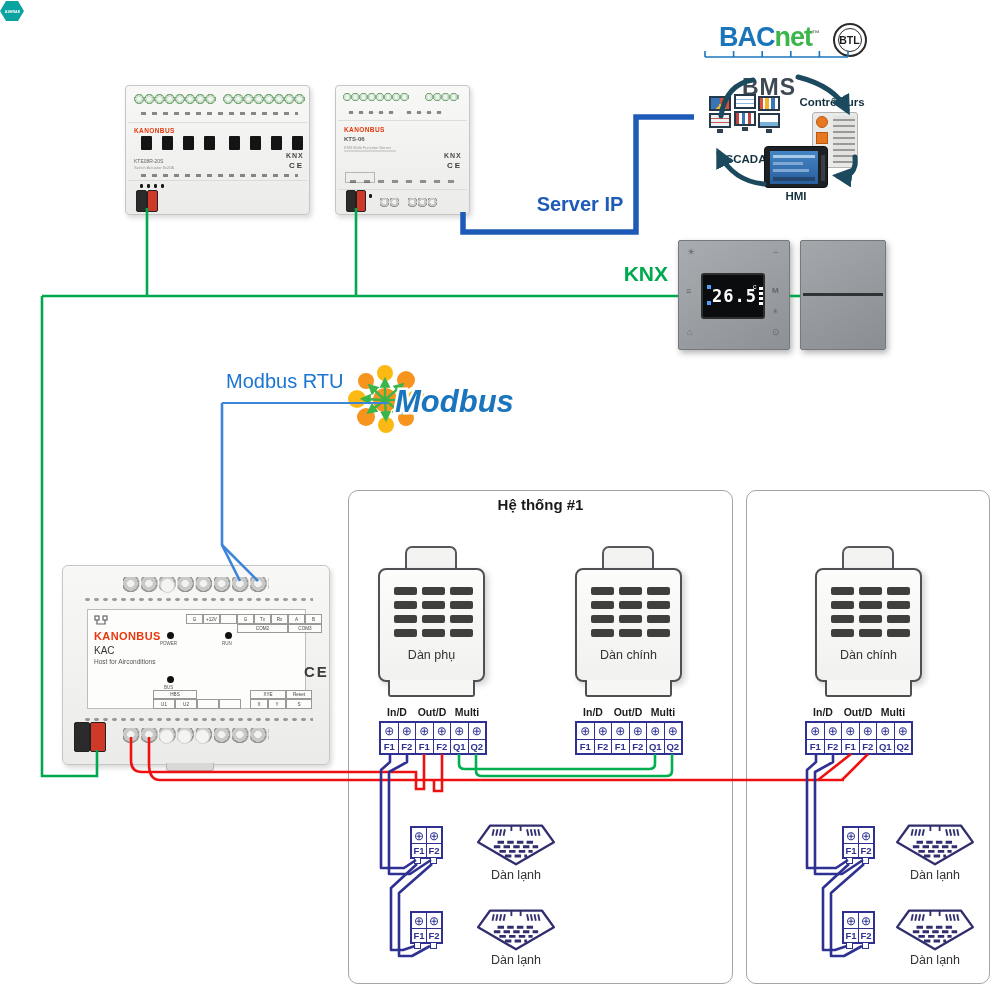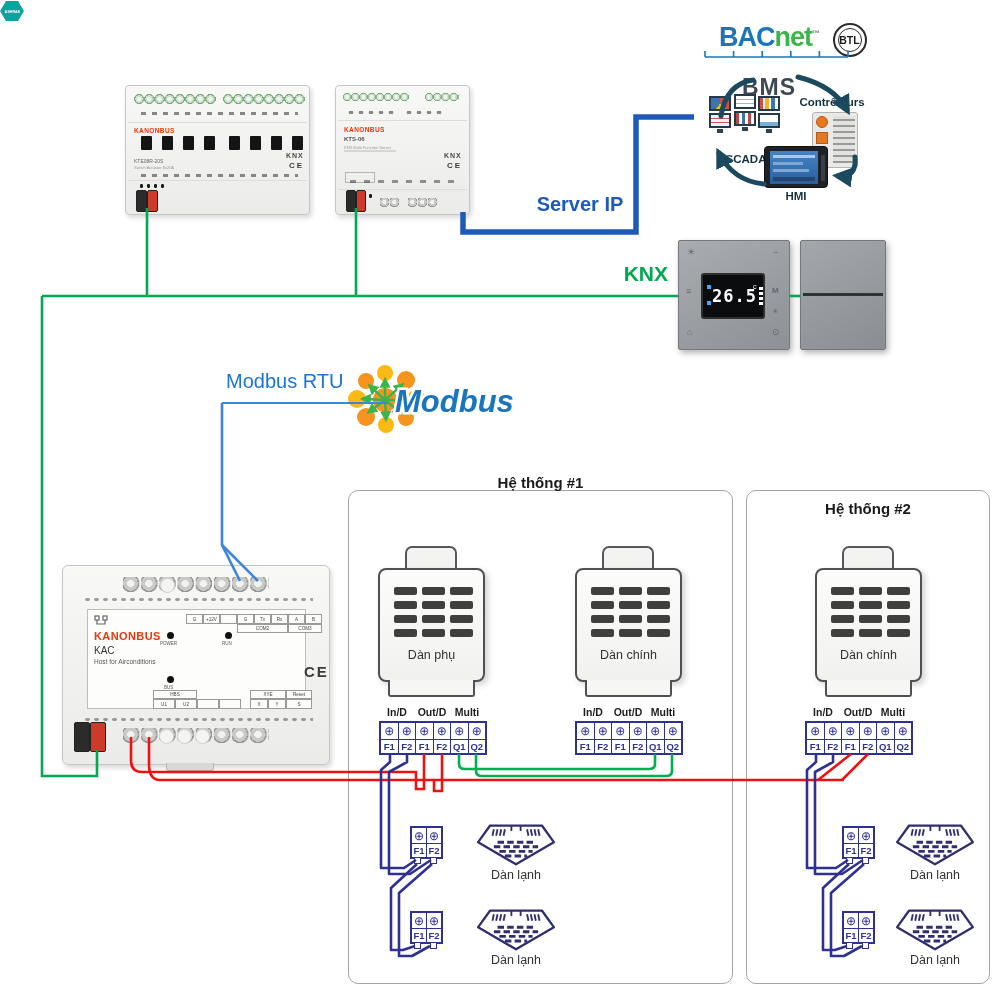--- a/index.html
+++ b/index.html
@@ -252,22 +252,21 @@
     <div class="blankscrew" style="left:96px;top:162.5px"></div>
     <div class="blankscrew" style="left:114px;top:162.5px"></div>
     <div class="blankscrew" style="left:132px;top:162.5px"></div>
   </div>
   <div class="connector" style="left:74px;top:722px;width:16px;height:30px;background:#2b2b2b;z-index:2"></div>
   <div class="connector" style="left:90px;top:722px;width:16px;height:30px;background:#cf3a28;z-index:2"></div>
   <div class="abs z2" style="left:166px;top:763px;width:48px;height:8px;background:#d8d8d6;border:1px solid #b8b8b6;border-top:none;border-radius:0 0 3px 3px"></div>
 
   <div class="sysbox" style="left:348px;top:490px;width:385px;height:494px"></div>
   <div class="sysbox" style="left:746px;top:490px;width:244px;height:494px"></div>
-  <div class="systitle ctr" style="left:348px;top:474px;width:385px">Hệ thống #1</div>
-  <div class="systitle ctr" style="left:746px;top:500px;width:244px">Hệ thống #2</div>
+  <div class="systitle ctr" style="left:348px;top:496px;width:385px">Hệ thống #1</div>
 
   <div class="oducap" style="left:405px;top:546px;width:52px;height:24px"></div>
   <div class="odu" style="left:378px;top:568px">
     <div class="slat" style="left:14px;top:17px"></div>
       <div class="slat" style="left:42px;top:17px"></div>
       <div class="slat" style="left:70px;top:17px"></div>
     <div class="slat" style="left:14px;top:31px"></div>
       <div class="slat" style="left:42px;top:31px"></div>
       <div class="slat" style="left:70px;top:31px"></div>
     <div class="slat" style="left:14px;top:45px"></div>

